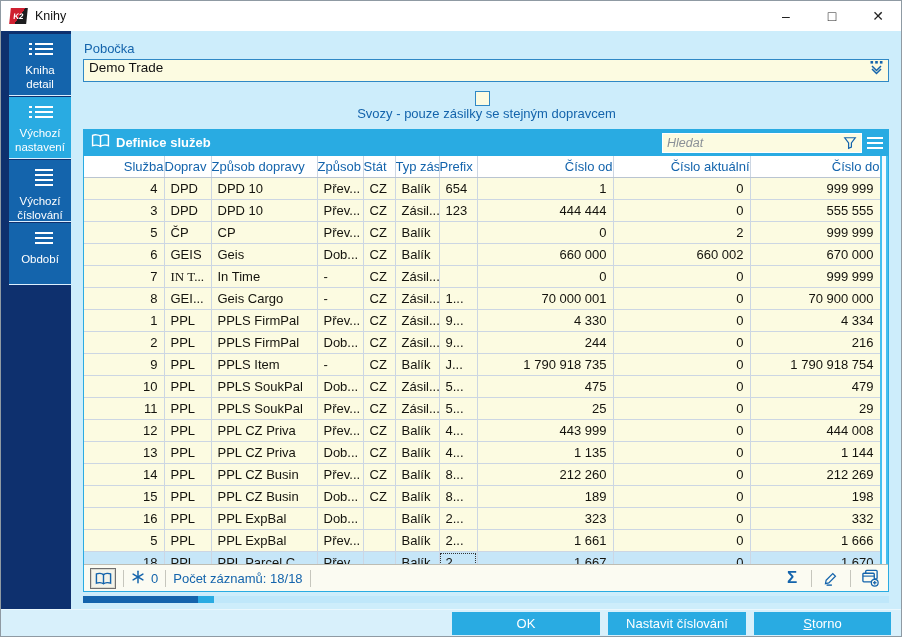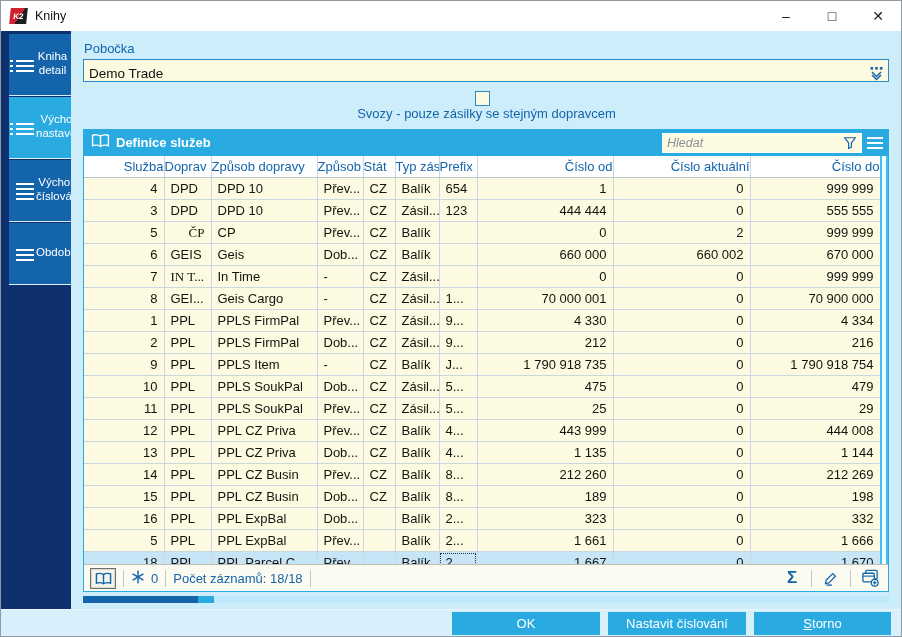--- a/index.html
+++ b/index.html
@@ -18,34 +18,34 @@
   }
   .win-title { font-size:12.5px; color:#111; }
   .wincontrols { margin-left:auto; display:flex; height:100%; }
   .wincontrols span { width:46px; display:flex; align-items:center; justify-content:center; font-size:14px; color:#222; cursor:default; }
   
   .bodyrow { flex:1 1 auto; display:flex; min-height:0; }
   
   .sidebar { width:70px; background:var(--navy,#0e306e); padding:3px 0 0 8px; flex:0 0 70px; }
   .side-item {
     background:var(--primary,#1464ac); color:#fff; height:62px; margin-bottom:1px;
-    display:flex; flex-direction:row; align-items:center; justify-content:flex-start;
+    display:flex; flex-direction:column; align-items:center; justify-content:flex-start;
     border-bottom:1px solid #dcefff; cursor:pointer;
   }
   .side-item.selected { background:var(--accent,#29abe2); }
   .side-label { font-size:11.5px; text-align:center; line-height:1.25; padding:1px 2px 4px 2px; }
   .icon { display:block; margin-top:9px; margin-bottom:4px; }
   .icon i { display:block; height:2px; width:18px; background:#fff; margin:0 0 3px 7px; position:relative; }
   .icon-list i::before { content:""; position:absolute; left:-6px; top:0; width:3px; height:2px; background:#fff; }
   
   .main { flex:1 1 auto; background:var(--pagebg,#cdedfb); padding:8px 12px 6px 12px; display:flex; flex-direction:column; min-width:0; }
   .field-label { color:var(--primary,#1464ac); font-size:13px; margin:2px 0 3px 1px; }
   .combo {
     height:23px; background:var(--cream,#fcfbe1); border:1px solid #2f88c5;
-    display:flex; align-items:flex-end; padding:0 4px 0 5px; cursor:pointer;
+    display:flex; align-items:flex-start; padding:0 4px 0 5px; cursor:pointer;
   }
   .combo-text { flex:1; font-size:13.5px; color:#111; }
   .combo-arrow { display:flex; align-items:center; }
   .checkrow { display:flex; align-items:center; margin:9px 0 8px 1px;flex-direction:column; }
   .checkbox { width:15px; height:15px; background:var(--cream,#fcfbe1); border:1px solid #2f88c5; margin-right:8px; cursor:pointer; }
   .checklabel { color:var(--primary,#1464ac); font-size:13px; }
   
   .panel { flex:1 1 auto; border:1px solid var(--accent,#29abe2); display:flex; flex-direction:column; min-height:0; background:var(--cream,#fcfbe1); }
   .panel-header { height:26px; background:var(--accent,#29abe2); display:flex; align-items:center; padding:0 0 0 7px; flex:0 0 26px; }
   .panel-title { color:#fff; font-weight:bold; font-size:13px; margin-left:6px; }
@@ -245,21 +245,21 @@
                     <td style="text-align: left;">Přev...</td>
                     <td style="text-align: left;">CZ</td>
                     <td style="text-align: left;">Zásil...</td>
                     <td style="text-align: left;">123</td>
                     <td style="text-align: right;">444 444</td>
                     <td style="text-align: right;">0</td>
                     <td style="text-align: right;">555 555</td>
                   </tr>
                   <tr>
                     <td style="text-align: right;">5</td>
-                    <td style="text-align: right; font-family: Liberation Serif, serif;">ČP</td>
+                    <td style="text-align: left;">ČP</td>
                     <td style="text-align: left;">CP</td>
                     <td style="text-align: left;">Přev...</td>
                     <td style="text-align: left;">CZ</td>
                     <td style="text-align: left;">Balík</td>
                     <td style="text-align: left;"></td>
                     <td style="text-align: right;">0</td>
                     <td style="text-align: right;">2</td>
                     <td style="text-align: right;">999 999</td>
                   </tr>
                   <tr>
@@ -311,21 +311,21 @@
                     <td style="text-align: right;">4 334</td>
                   </tr>
                   <tr>
                     <td style="text-align: right;">2</td>
                     <td style="text-align: left;">PPL</td>
                     <td style="text-align: left;">PPLS FirmPal</td>
                     <td style="text-align: left;">Dob...</td>
                     <td style="text-align: left;">CZ</td>
                     <td style="text-align: left;">Zásil...</td>
                     <td style="text-align: left;">9...</td>
-                    <td style="text-align: right;">212</td>
+                    <td style="text-align: right;">244</td>
                     <td style="text-align: right;">0</td>
                     <td style="text-align: right;">216</td>
                   </tr>
                   <tr>
                     <td style="text-align: right;">9</td>
                     <td style="text-align: left;">PPL</td>
                     <td style="text-align: left;">PPLS Item</td>
                     <td style="text-align: left;">-</td>
                     <td style="text-align: left;">CZ</td>
                     <td style="text-align: left;">Balík</td>

